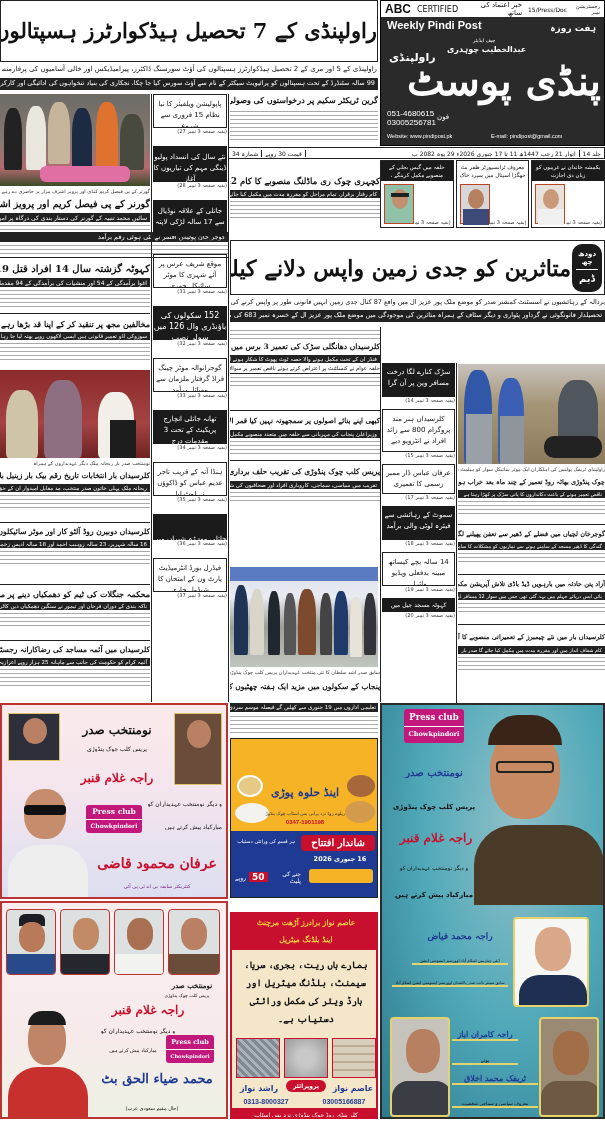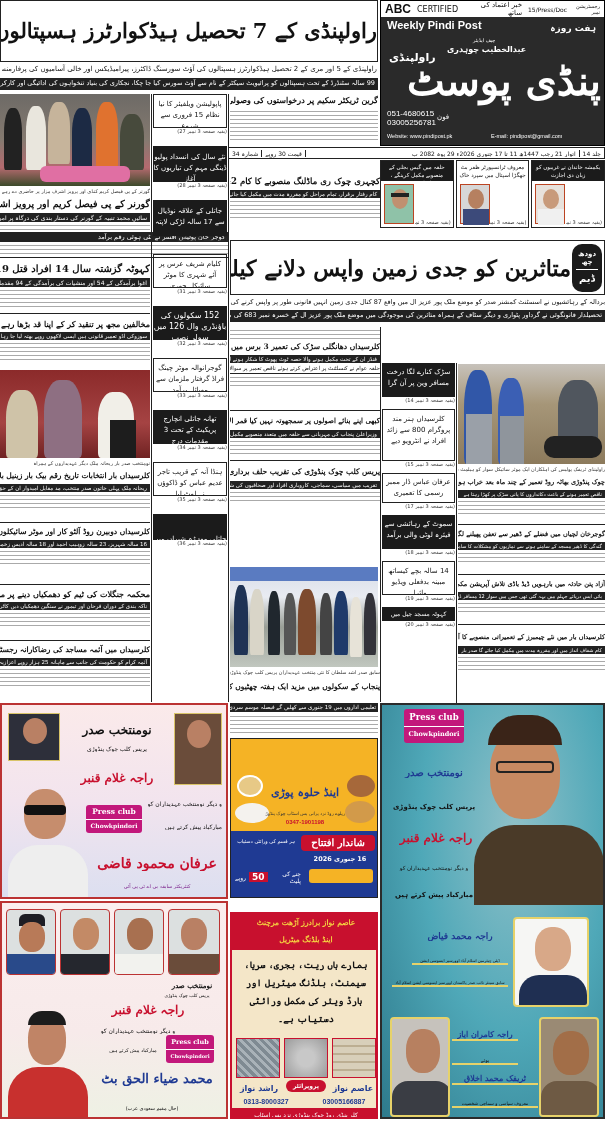--- a/index.html
+++ b/index.html
@@ -127,21 +127,21 @@
   </div>
   <div>
     <div class="boxd" style="height:36px;padding-top:6px">نئے سال کی انسداد پولیو ڈینگی مہم کی تیاریوں کا آغاز</div>
     <div class="cap">(بقیہ صفحہ 3 نمبر 28)</div>
   </div>
   <div>
     <div class="boxd" style="height:36px;padding-top:6px">جاتلی کے علاقہ نوڈیال سے 17 سالہ لڑکی لاپتہ</div>
     <div class="cap">(بقیہ صفحہ 3 نمبر 30)</div>
   </div>
   <div>
-    <div class="box" style="height:34px;padding-top:4px">کلیام شریف عرس پر آئے شہری کا موٹر سائیکل چوری</div>
+    <div class="box" style="height:34px;padding-top:4px">موقع شریف عرس پر آئے شہری کا موٹر سائیکل چوری</div>
     <div class="cap">(بقیہ صفحہ 3 نمبر 31)</div>
   </div>
   <div>
     <div class="boxd" style="height:34px;padding-top:4px;font-size:8px">152 سکولوں کی باؤنڈری وال 126 میں سولر نصب</div>
     <div class="cap">(بقیہ صفحہ 3 نمبر 32)</div>
   </div>
   <div>
     <div class="box" style="height:34px;padding-top:4px">گوجرانوالہ موٹر چینگ فراڈ گرفتار ملزمان سے موبائل برآمد</div>
     <div class="cap">(بقیہ صفحہ 3 نمبر 33)</div>
   </div>
@@ -149,20 +149,24 @@
     <div class="boxd" style="height:34px;padding-top:4px">تھانہ جاتلی انچارج پریکیٹ کے تحت 3 مقدمات درج</div>
     <div class="cap">(بقیہ صفحہ 3 نمبر 34)</div>
   </div>
   <div>
     <div class="box" style="height:34px;padding-top:4px">ہنڈا آنہ کے قریب تاجر عدیم عباس کو ڈاکوؤں نے لوٹ لیا</div>
     <div class="cap">(بقیہ صفحہ 3 نمبر 35)</div>
   </div>
   <div>
     <div class="boxd" style="height:26px;padding-top:20px">جاتلی موہڑہ شیراں میں گھر سے طلائی زیورات چوری</div>
     <div class="cap">(بقیہ صفحہ 3 نمبر 36)</div>
+  </div>
+  <div>
+    <div class="box" style="height:34px;padding-top:4px">فیڈرل بورڈ انٹرمیڈیٹ پارٹ ون کے امتحان کا شیڈول جاری</div>
+    <div class="cap">(بقیہ صفحہ 3 نمبر 37)</div>
   </div>
 </div>
 
 <div class="vline" style="left:228px;top:94px;height:608px"></div>
 
 <div class="abs" style="left:230px;top:92px;width:148px">
   <div class="hl" style="font-size:8px;line-height:16px">گرین ٹریکٹر سکیم پر درخواستوں کی وصولی کا عمل شروع</div>
   <div class="body" style="height:34px;background:repeating-linear-gradient(180deg,#fff 0,#fff 3px,#aaa 3px,#aaa 4px)"></div>
 </div>
 <div class="abs" style="left:230px;top:172px;width:150px">
@@ -245,21 +249,21 @@
 <div class="abs hl" style="left:230px;top:678px;width:150px;font-size:7.5px;line-height:18px">پنجاب کے سکولوں میں مزید ایک ہفتہ چھٹیوں کا اعلان</div>
 
 <div class="vline" style="left:380px;top:327px;height:375px"></div>
 
 <div class="abs" style="left:382px;top:363px;width:73px;height:340px;display:flex;flex-direction:column;gap:6px">
   <div>
     <div class="boxd" style="height:34px;padding-top:4px">سڑک کنارے لگا درخت مسافر وین پر آن گرا</div>
     <div class="cap">(بقیہ صفحہ 3 نمبر 14)</div>
   </div>
   <div>
-    <div class="box" style="height:52px;padding-top:4px">کلرسیداں ہنر مند پروگرام 800 سے زائد افراد نے انٹرویو دیے</div>
+    <div class="box" style="height:43px;padding-top:4px">کلرسیداں ہنر مند پروگرام 800 سے زائد افراد نے انٹرویو دیے</div>
     <div class="cap">(بقیہ صفحہ 3 نمبر 15)</div>
   </div>
   <div>
     <div class="box" style="height:30px;padding-top:3px">عرفان عباس ڈار ممبر رسمی کا تعمیری پوزیشن</div>
     <div class="cap">(بقیہ صفحہ 3 نمبر 17)</div>
   </div>
   <div>
     <div class="boxd" style="height:34px;padding-top:4px">سموٹ کے رہائشی سے فیئرہ لوٹی والی برآمد</div>
     <div class="cap">(بقیہ صفحہ 3 نمبر 18)</div>
   </div>

